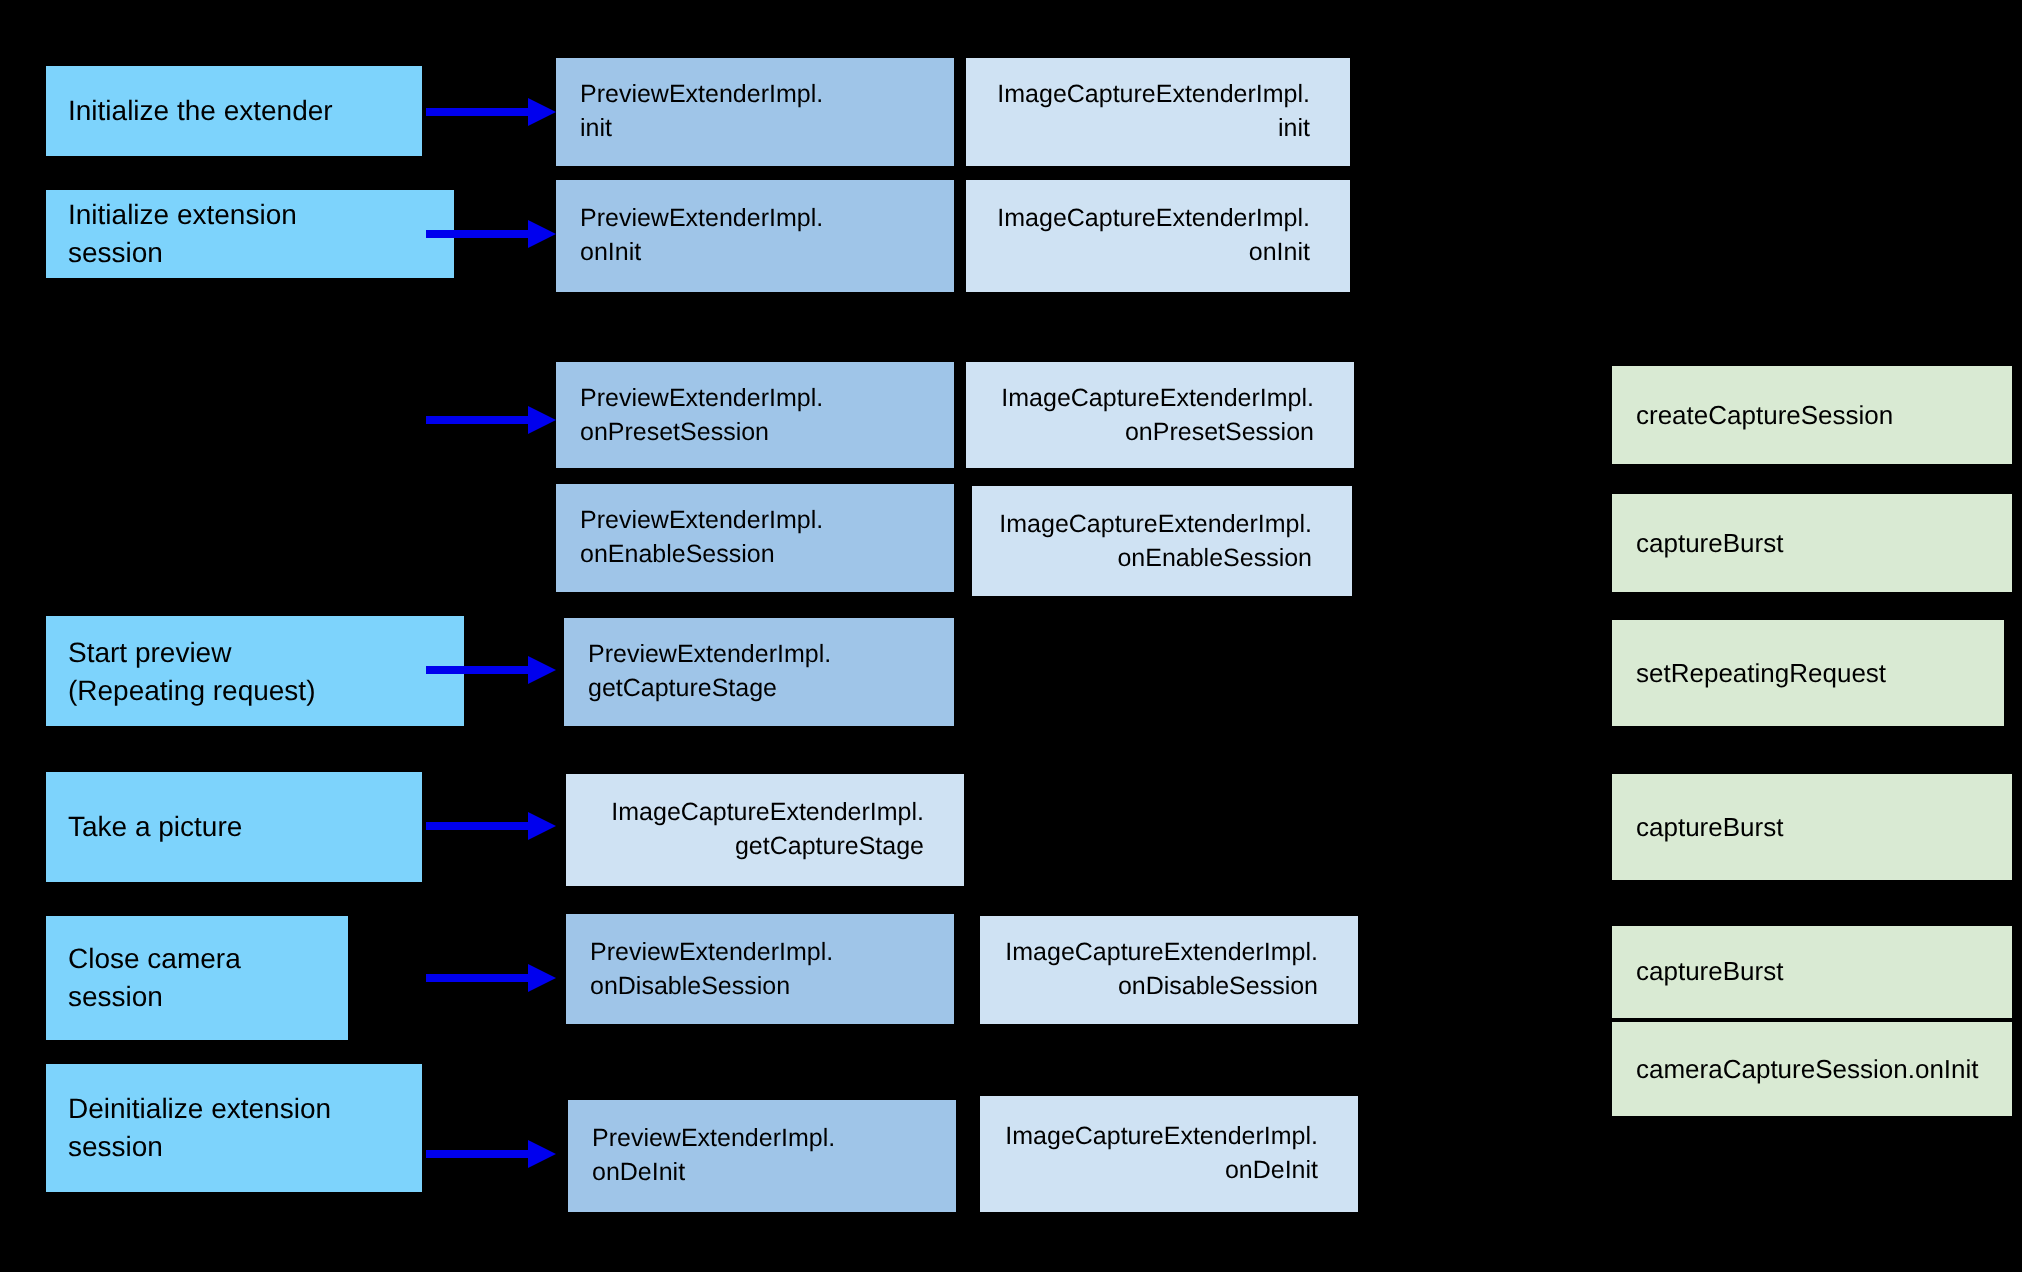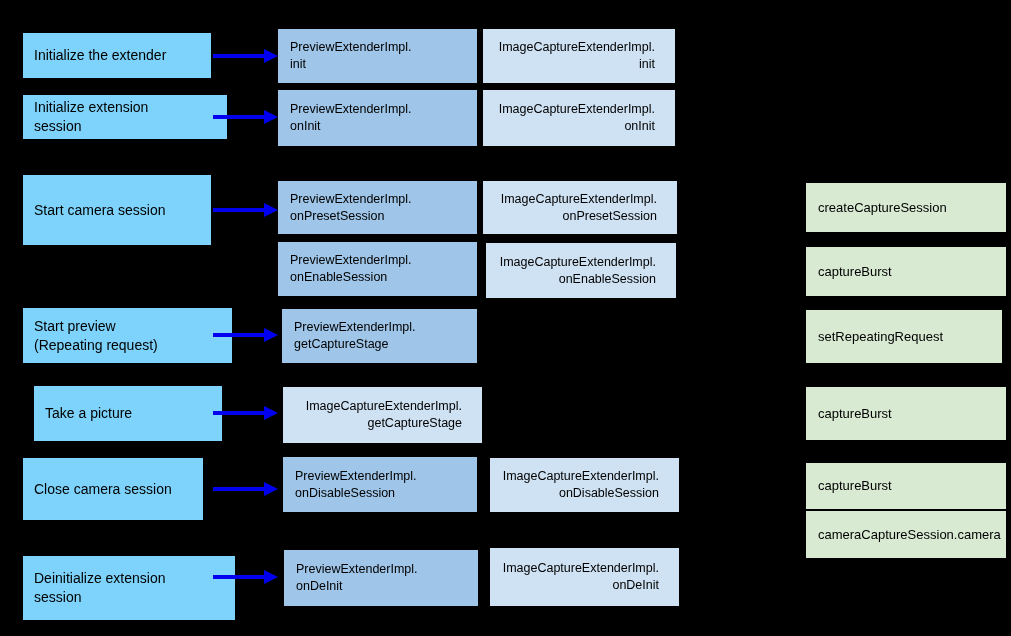--- a/index.html
+++ b/index.html
@@ -61,34 +61,31 @@
 
 <div class="canvas">
 
   <div class="box action" style="left:23px;top:33px;width:188px;height:45px">
     <span>Initialize the extender</span>
   </div>
   <div class="box action" style="left:23px;top:95px;width:204px;height:44px">
     <span>Initialize extension
 session</span>
   </div>
-  <div class="box action" style="left:23px;top:175px;width:188px;height:70px">
-    <span>Start camera session</span>
-  </div>
   <div class="box action" style="left:23px;top:308px;width:209px;height:55px">
     <span>Start preview
 (Repeating request)</span>
   </div>
-  <div class="box action" style="left:34px;top:386px;width:188px;height:55px">
+  <div class="box action" style="left:23px;top:386px;width:188px;height:55px">
     <span>Take a picture</span>
   </div>
-  <div class="box action" style="left:23px;top:458px;width:180px;height:62px">
+  <div class="box action" style="left:23px;top:458px;width:151px;height:62px">
     <span>Close camera session</span>
   </div>
-  <div class="box action" style="left:23px;top:556px;width:212px;height:64px">
+  <div class="box action" style="left:23px;top:532px;width:188px;height:64px">
     <span>Deinitialize extension
 session</span>
   </div>
 
   <div class="arrow" style="left:212px;top:49px">
       <div class="shaft"></div>
       <div class="head"></div>
     </div>
   <div class="arrow" style="left:212px;top:110px">
       <div class="shaft"></div>
@@ -182,16 +179,16 @@
   <div class="box camera2" style="left:806px;top:310px;width:196px;height:53px">
     <span>setRepeatingRequest</span>
   </div>
   <div class="box camera2" style="left:806px;top:387px;width:200px;height:53px">
     <span>captureBurst</span>
   </div>
   <div class="box camera2" style="left:806px;top:463px;width:200px;height:46px">
     <span>captureBurst</span>
   </div>
   <div class="box camera2" style="left:806px;top:511px;width:200px;height:47px">
-    <span>cameraCaptureSession.camera</span>
+    <span>cameraCaptureSession.onInit</span>
   </div>
 
 </div>
 
 </body></html>

